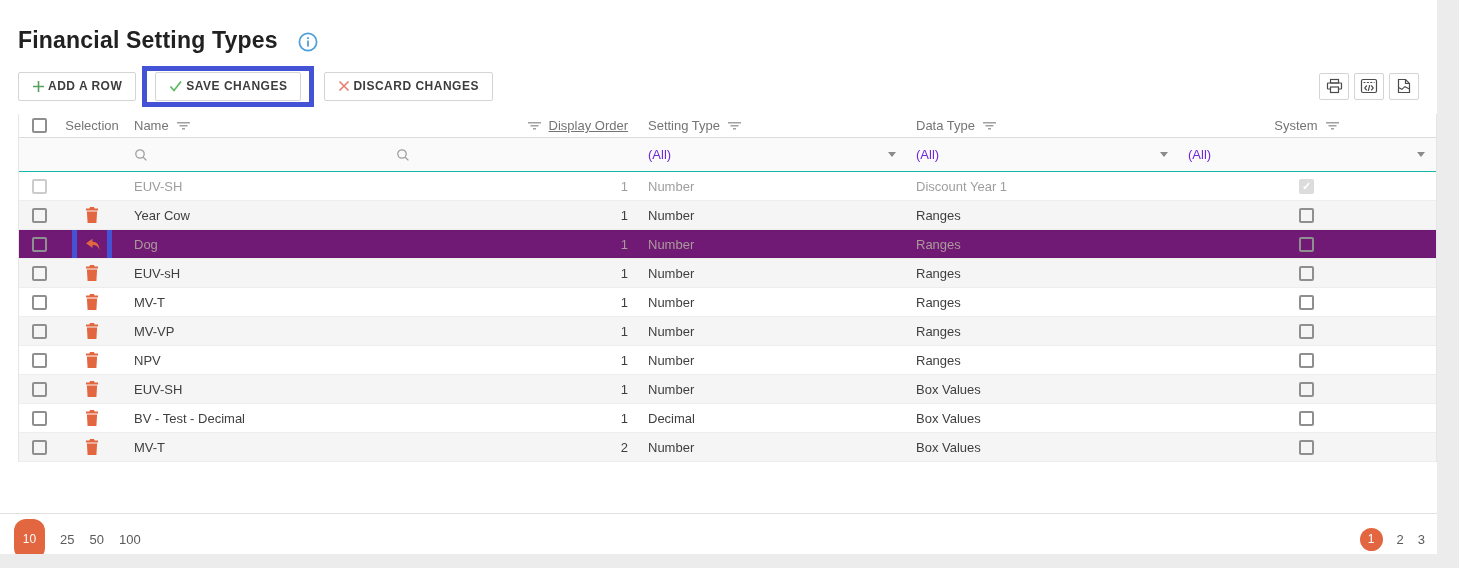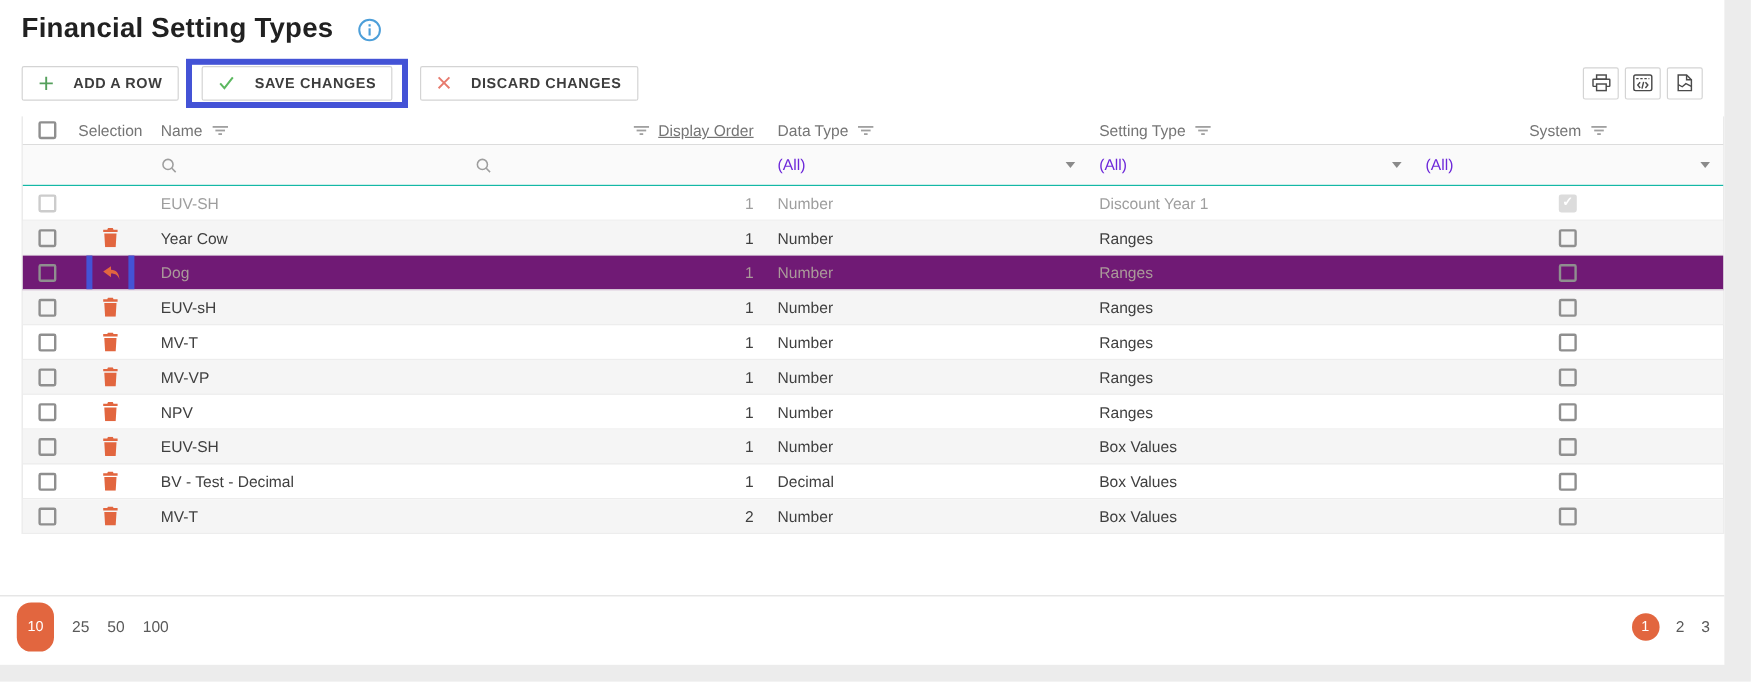--- a/index.html
+++ b/index.html
@@ -6,29 +6,29 @@
   html,body { margin:0; padding:0; }
   body {
     background:#ececec;
     font-family:"Liberation Sans", sans-serif;
     width:1459px; height:568px;
   }
   .page {
     width:1437px; height:554px; background:#fff; position:relative; overflow:hidden;
   }
   
-  .title-row { display:flex; align-items:center; gap:20px; padding:10px 18px 11px 18px; }
+  .title-row { display:flex; align-items:center; gap:20px; padding:27px 18px 11px 18px; }
   .title-row h1 { margin:0; font-size:23px; font-weight:700; color:#212121; letter-spacing:.2px; }
   .info-ic { width:20px; height:20px; display:inline-flex; margin-top:2px; }
 
   
   .toolbar { display:flex; justify-content:space-between; align-items:center; padding:0 18px; height:42px; }
   .toolbar-left { display:flex; align-items:center; }
   .btn {
-    display:inline-flex; align-items:center; gap:16px; height:29px; padding:0 13px;
+    display:inline-flex; align-items:center; gap:3px; height:29px; padding:0 13px;
     background:#fff; border:1px solid #d4d4d4; border-radius:2px;
     font-family:"Liberation Sans",sans-serif; font-size:12px; font-weight:700;
     color:#3d3d3d; letter-spacing:.5px; cursor:pointer; white-space:nowrap;
   }
   .btn-gap { margin-left:8px; }
   .anno-save {
     display:inline-flex; border:5px solid var(--anno-blue); padding:1px 8px; margin:0 2px 0 6px;
   }
   .toolbar-right { display:flex; align-items:center; gap:5px; }
   .icon-btn {
@@ -185,31 +185,31 @@
         <span class="hf">
             <svg width="13" height="9" viewBox="0 0 13 9">
               <rect x="0" y="1" width="13" height="1.5" fill="#a0a0a0"></rect>
               <rect x="2.5" y="4" width="8" height="1.5" fill="#a0a0a0"></rect>
               <rect x="5" y="7" width="3" height="1.5" fill="#a0a0a0"></rect>
             </svg>
           </span>
         <span>Display Order</span>
       </div>
       <div class="hcell">
-        <span>Data Type</span>
+        <span>Setting Type</span>
         <span class="hf">
             <svg width="13" height="9" viewBox="0 0 13 9">
               <rect x="0" y="1" width="13" height="1.5" fill="#a0a0a0"></rect>
               <rect x="2.5" y="4" width="8" height="1.5" fill="#a0a0a0"></rect>
               <rect x="5" y="7" width="3" height="1.5" fill="#a0a0a0"></rect>
             </svg>
           </span>
       </div>
       <div class="hcell">
-        <span>Setting Type</span>
+        <span>Data Type</span>
         <span class="hf">
             <svg width="13" height="9" viewBox="0 0 13 9">
               <rect x="0" y="1" width="13" height="1.5" fill="#a0a0a0"></rect>
               <rect x="2.5" y="4" width="8" height="1.5" fill="#a0a0a0"></rect>
               <rect x="5" y="7" width="3" height="1.5" fill="#a0a0a0"></rect>
             </svg>
           </span>
       </div>
       <div class="hcell center">
         <span>System</span>

